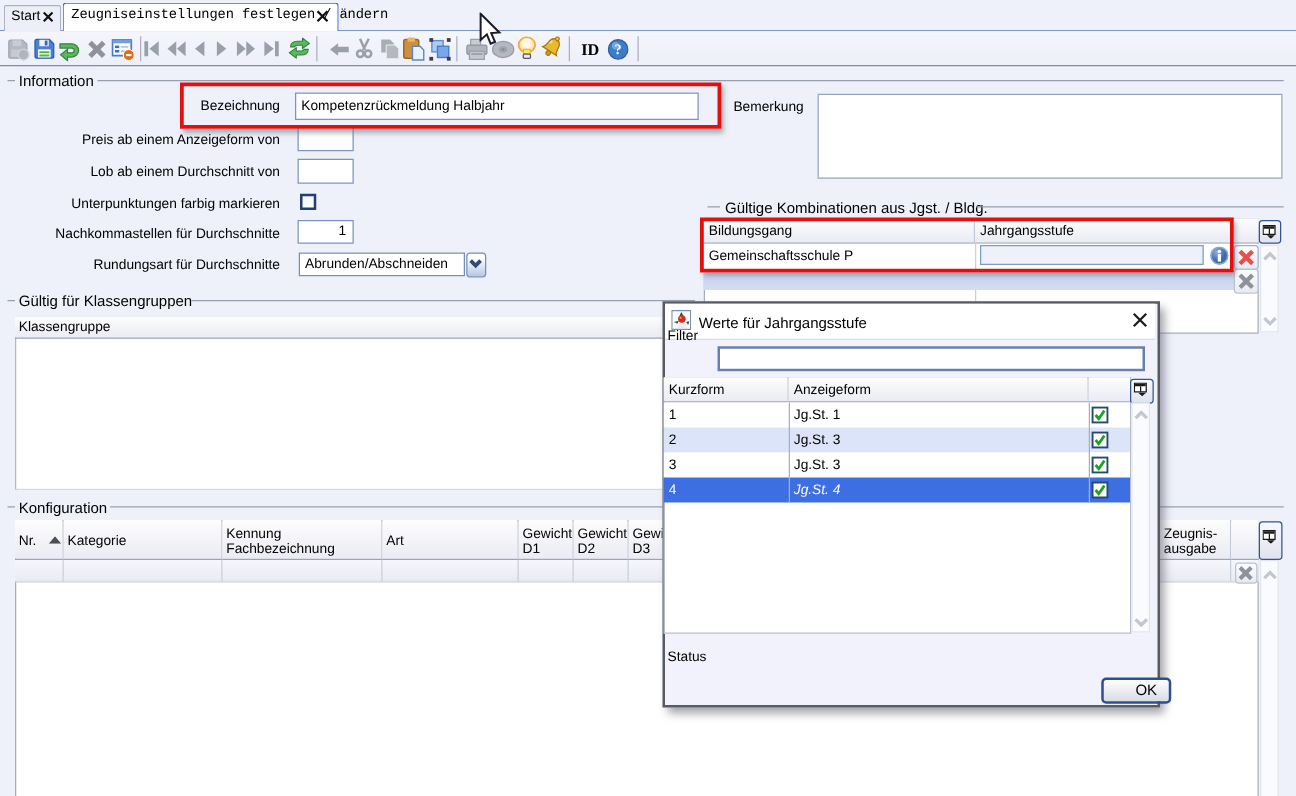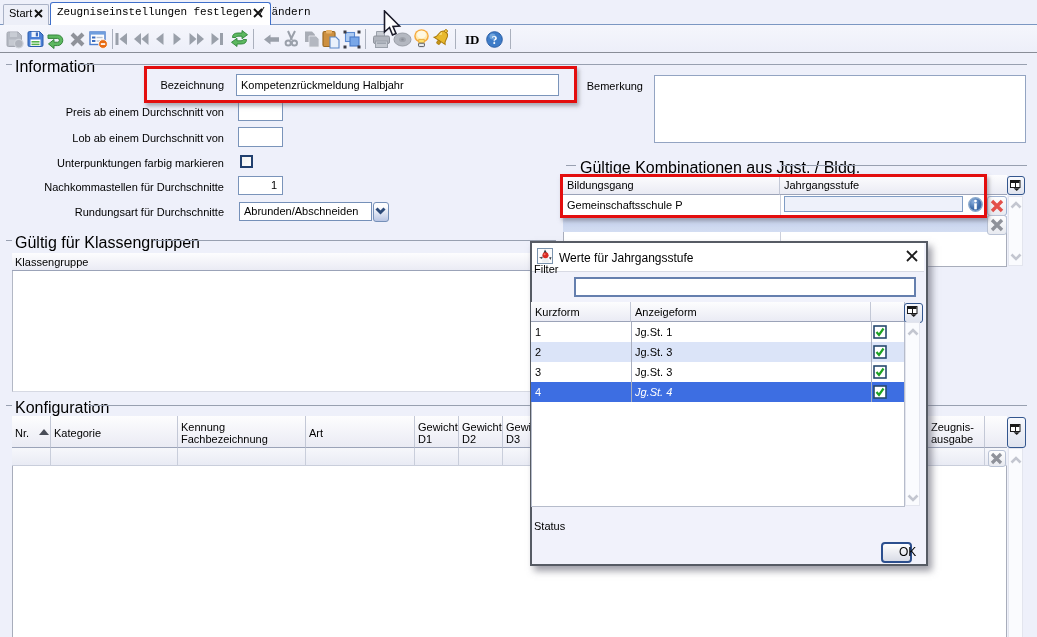--- a/index.html
+++ b/index.html
@@ -4,21 +4,21 @@
 <style>
   html,body{margin:0;padding:0;}
   body{width:1037px;height:637px;overflow:hidden;background:#eef0fa;
        font-family:"Liberation Sans",sans-serif;font-size:11px;color:#000;}
   #app{position:absolute;left:0;top:0;width:1037px;height:637px;}
   .abs{position:absolute;}
   .lbl{position:absolute;white-space:nowrap;}
   .rlbl{position:absolute;white-space:nowrap;text-align:right;}
   .inp{position:absolute;background:#fff;border:1px solid #7a94ba;}
   .grpline{position:absolute;height:1px;background:#98a0b0;}
-  .grplbl{position:absolute;white-space:nowrap;font-size:16px;}
+  .grplbl{position:absolute;white-space:nowrap;font-size:12px;}
   .hdrcell{position:absolute;background:linear-gradient(#fdfdfe,#eaebf4);border-right:1px solid #c3c8d6;box-sizing:border-box;}
   .hdrtxt{position:absolute;white-space:nowrap;}
   .redbox{position:absolute;border:3px solid #e30e0e;box-shadow:2px 3px 4px rgba(110,110,120,.55);}
   .sep{position:absolute;width:1px;background:#aab0bd;top:29px;height:20px;}
   .xbtn{position:absolute;width:18px;height:18px;border:1px solid #b9c2d4;border-radius:3px;background:linear-gradient(#fefefe,#e8eaf0);}
   .fieldchooser{position:absolute;border:1px solid #33568e;border-radius:3px;background:linear-gradient(#f8f9fd,#dfe3ee);}
   .sbtrack{position:absolute;background:#fafbfe;border:1px solid #e3e5ee;box-sizing:border-box;}
 </style>
 </head>
 <body>
@@ -174,21 +174,21 @@
 <div class="sep" style="left:510px;"></div>
 <div class="lbl" style="left:465px;top:32px;font-family:'Liberation Serif',serif;font-weight:bold;font-size:13px;">ID</div>
 
 <div class="grpline" style="left:6px;top:64px;width:6px;"></div>
 <div class="grplbl" style="left:15px;top:58px;">Information</div>
 <div class="grpline" style="left:78px;top:64px;width:949px;"></div>
 
 <div class="rlbl" style="left:24px;top:79px;width:200px;">Bezeichnung</div>
 <div class="inp" style="left:236px;top:74px;width:317px;height:20px;line-height:20px;padding-left:4px;">Kompetenzrückmeldung Halbjahr</div>
 
-<div class="rlbl" style="left:24px;top:106px;width:200px;">Preis ab einem Durchschnitt von</div>
+<div class="rlbl" style="left:24px;top:106px;width:200px;">Preis ab einem Anzeigeform von</div>
 <div class="inp" style="left:238px;top:101px;width:43px;height:18px;"></div>
 
 <div class="rlbl" style="left:24px;top:132px;width:200px;">Lob ab einem Durchschnitt von</div>
 <div class="inp" style="left:238px;top:127px;width:43px;height:18px;"></div>
 
 <div class="rlbl" style="left:24px;top:157px;width:200px;">Unterpunktungen farbig markieren</div>
 <div class="abs" style="left:240px;top:155px;width:9px;height:9px;background:linear-gradient(135deg,#f2f2f0,#fff);border:2px solid #21406e;"></div>
 
 <div class="rlbl" style="left:24px;top:181px;width:200px;">Nachkommastellen für Durchschnitte</div>
 <div class="inp" style="left:238px;top:176px;width:38px;height:17px;line-height:17px;text-align:right;padding-right:5px;">1</div>
@@ -398,19 +398,19 @@
 <div class="sbtrack" style="left:905px;top:322px;width:15px;height:184px;"></div>
 <svg class="abs" style="left:907px;top:328px;" width="12" height="8">
       <path d="M1.5 6.5 L6 2 L10.5 6.5" stroke="#c3c6d0" stroke-width="2.6" fill="none"></path>
     </svg>
 <svg class="abs" style="left:907px;top:494px;" width="12" height="8">
       <path d="M1.5 1.5 L6 6 L10.5 1.5" stroke="#c3c6d0" stroke-width="2.6" fill="none"></path>
     </svg>
 
 <div class="lbl" style="left:534px;top:520px;">Status</div>
 
-<div class="abs" style="left:881px;top:542px;width:31px;height:21px;border:2px solid #2c4f8e;border-radius:4px;background:linear-gradient(#fefefe,#d9dce6);box-sizing:border-box;text-align:center;line-height:17px;font-size:12px;padding-left:16px;">OK</div>
+<div class="abs" style="left:881px;top:542px;width:56px;height:21px;border:2px solid #2c4f8e;border-radius:4px;background:linear-gradient(#fefefe,#d9dce6);box-sizing:border-box;text-align:center;line-height:17px;font-size:12px;padding-left:16px;">OK</div>
 
 <svg class="abs" style="left:383px;top:10px;z-index:60;" width="20" height="29">
   <path d="M1.5 1 L1.5 22 L6.5 17.5 L9.5 25 L13 23.5 L10 16.5 L16.5 16 Z" fill="#fff" stroke="#1a1a28" stroke-width="1.6"></path>
 </svg>
 
 </div>
 
 </body></html>

